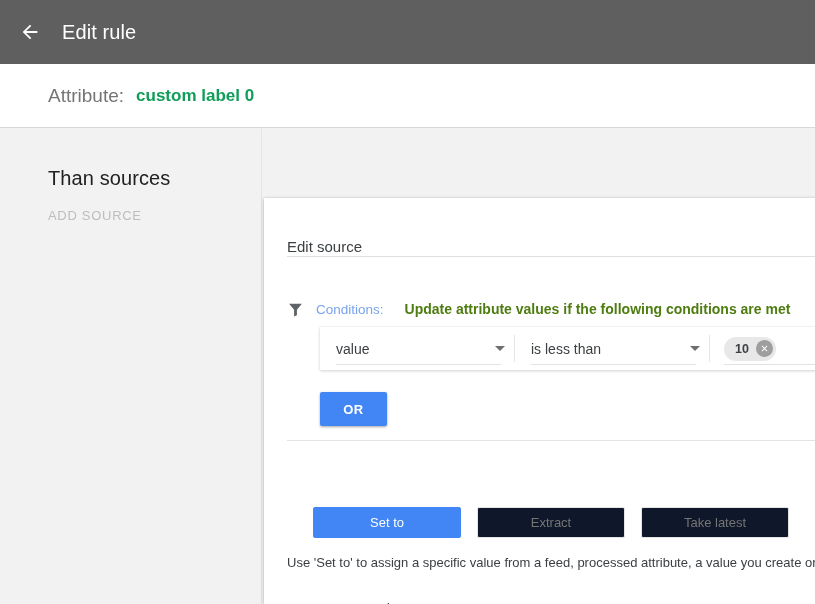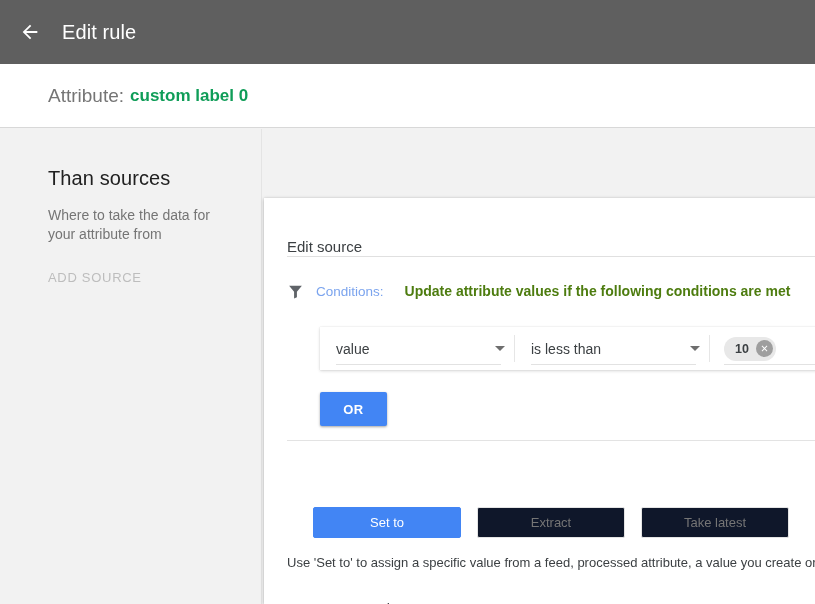--- a/index.html
+++ b/index.html
@@ -69,21 +69,21 @@
   }
   .attr-label {
     font-size: 19px;
     color: #757575;
     white-space: nowrap;
   }
   .attr-value {
     font-size: 17px;
     font-weight: bold;
     color: #0f9d58;
-    margin-left: 6px;
+    margin-left: 12px;
     white-space: nowrap;
   }
 
   
   .body-area {
     position: absolute;
     left: 0; top: 129px;
     width: 815px;
     height: 475px;
     background: #f2f2f2;
@@ -149,21 +149,21 @@
     top: 58px;
     width: 537px;
     height: 1px;
     background: #e0e0e0;
   }
 
   
   .cond-header {
     position: absolute;
     left: 23px;
-    top: 82px;
+    top: 100px;
     display: flex;
     align-items: center;
     height: 22px;
   }
   .funnel-icon {
     width: 17px;
     height: 17px;
     display: block;
     flex: 0 0 auto;
   }
@@ -372,21 +372,20 @@
 
   <div class="attr-bar">
     <span class="attr-label">Attribute:</span>
     <span class="attr-value">custom label 0</span>
   </div>
 
   <div class="body-area">
 
     <div class="left-col">
       <div class="ds-title">Than sources</div>
-      <div class="ds-desc">Where to take the data for your attribute from</div>
       <div class="add-source">ADD SOURCE</div>
     </div>
 
     <div class="panel">
 
       <div class="panel-title">Edit source</div>
       <div class="panel-divider"></div>
 
       <div class="cond-header">
         <svg class="funnel-icon" viewBox="0 0 24 24">

